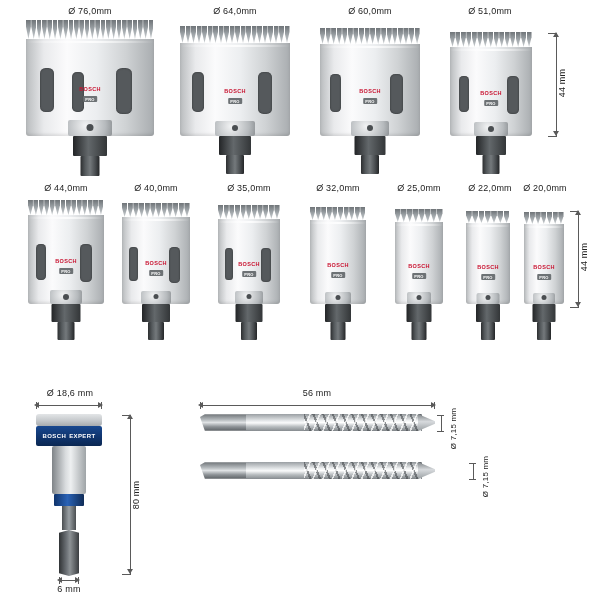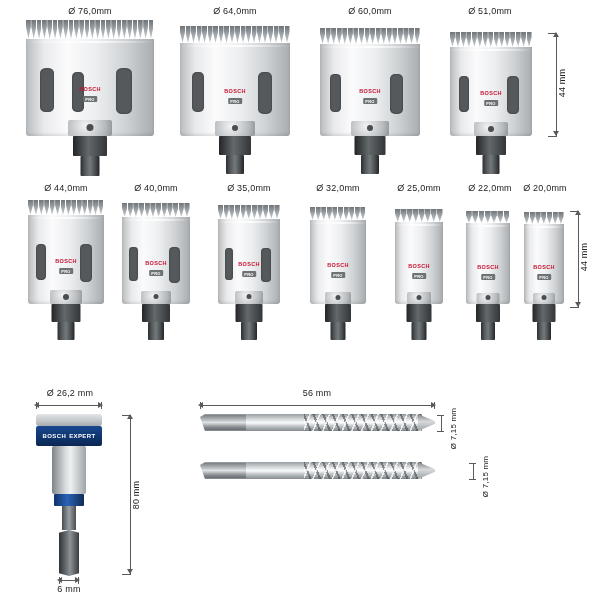--- a/index.html
+++ b/index.html
@@ -536,21 +536,21 @@
   <div class="arrow down" style="left:575px;top:302px;"></div>
   <div class="tick h" style="left:570px;top:211px;"></div>
   <div class="tick h" style="left:570px;top:307px;"></div>
   <div class="lbl vert" style="left:564px;top:252px;width:40px;transform:rotate(-90deg);">44 mm</div>
 
   <div class="dimline h" style="left:36px;top:405px;width:66px;"></div>
   <div class="arrow left" style="left:34px;top:402px;"></div>
   <div class="arrow right" style="left:98px;top:402px;"></div>
   <div class="tick v" style="left:36px;top:402px;"></div>
   <div class="tick v" style="left:101px;top:402px;"></div>
-  <div class="lbl" style="left:24px;top:388px;width:92px;">Ø 26,2 mm</div>
+  <div class="lbl" style="left:24px;top:388px;width:92px;">Ø 18,6 mm</div>
 
   <div class="adapter" style="left:36px;top:414px;width:66px;height:162px;">
     <div class="ad-plate" style="height:12px;"></div>
     <div class="ad-blue" style="top:12px;height:20px;">
       <span class="bo">BOSCH</span>
       <span class="ex">EXPERT</span>
     </div>
     <div class="ad-body" style="top:32px;width:34px;height:48px;"></div>
     <div class="ad-ring" style="top:80px;width:30px;height:12px;"></div>
     <div class="ad-tip" style="top:92px;width:14px;height:24px;"></div>

